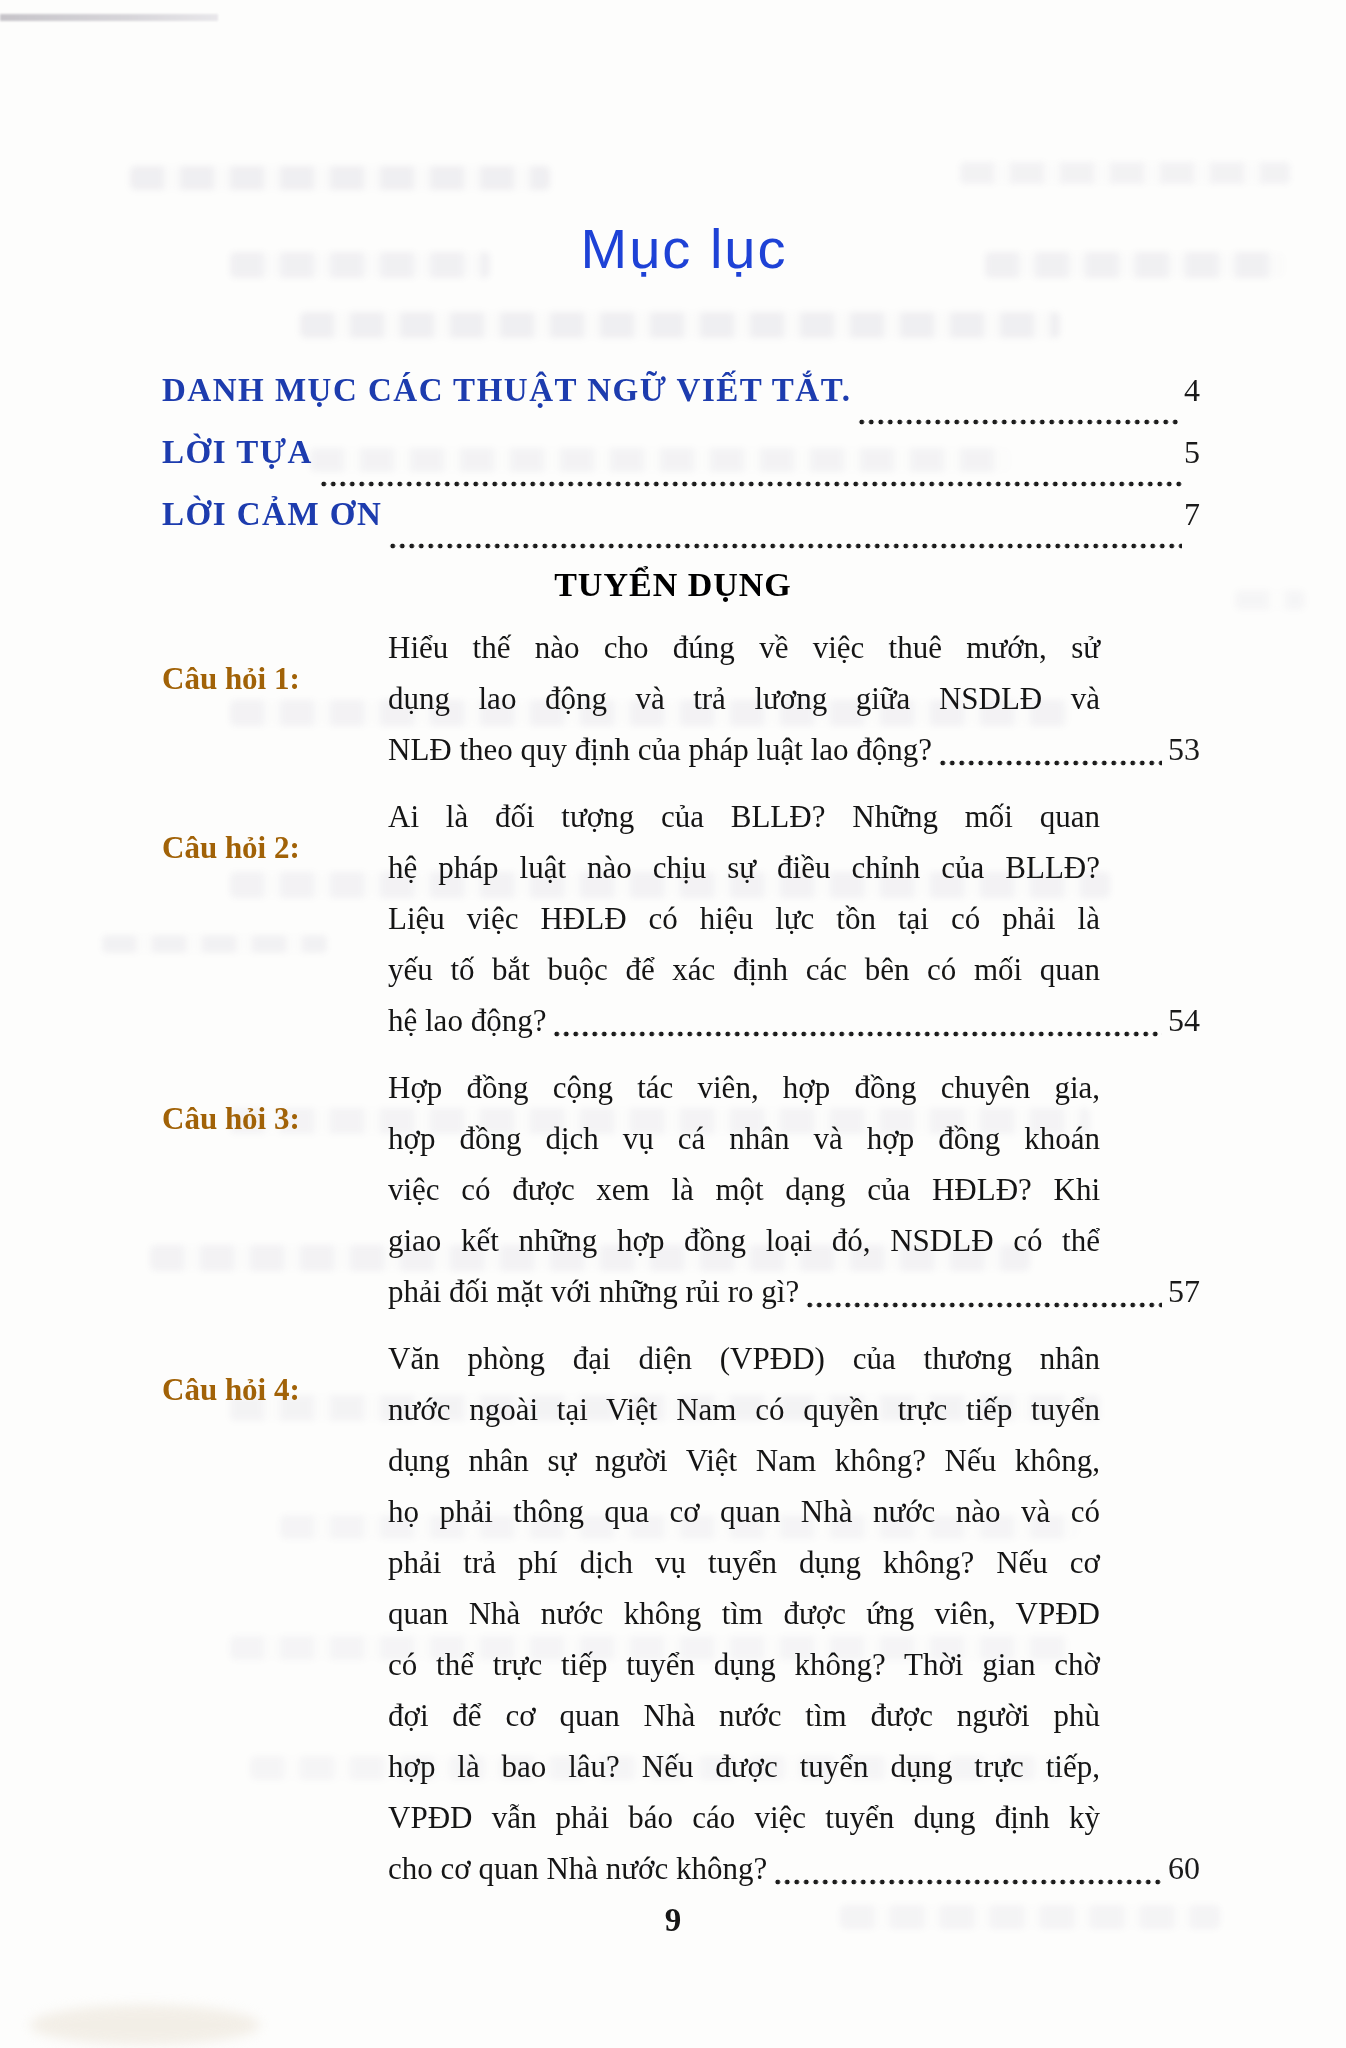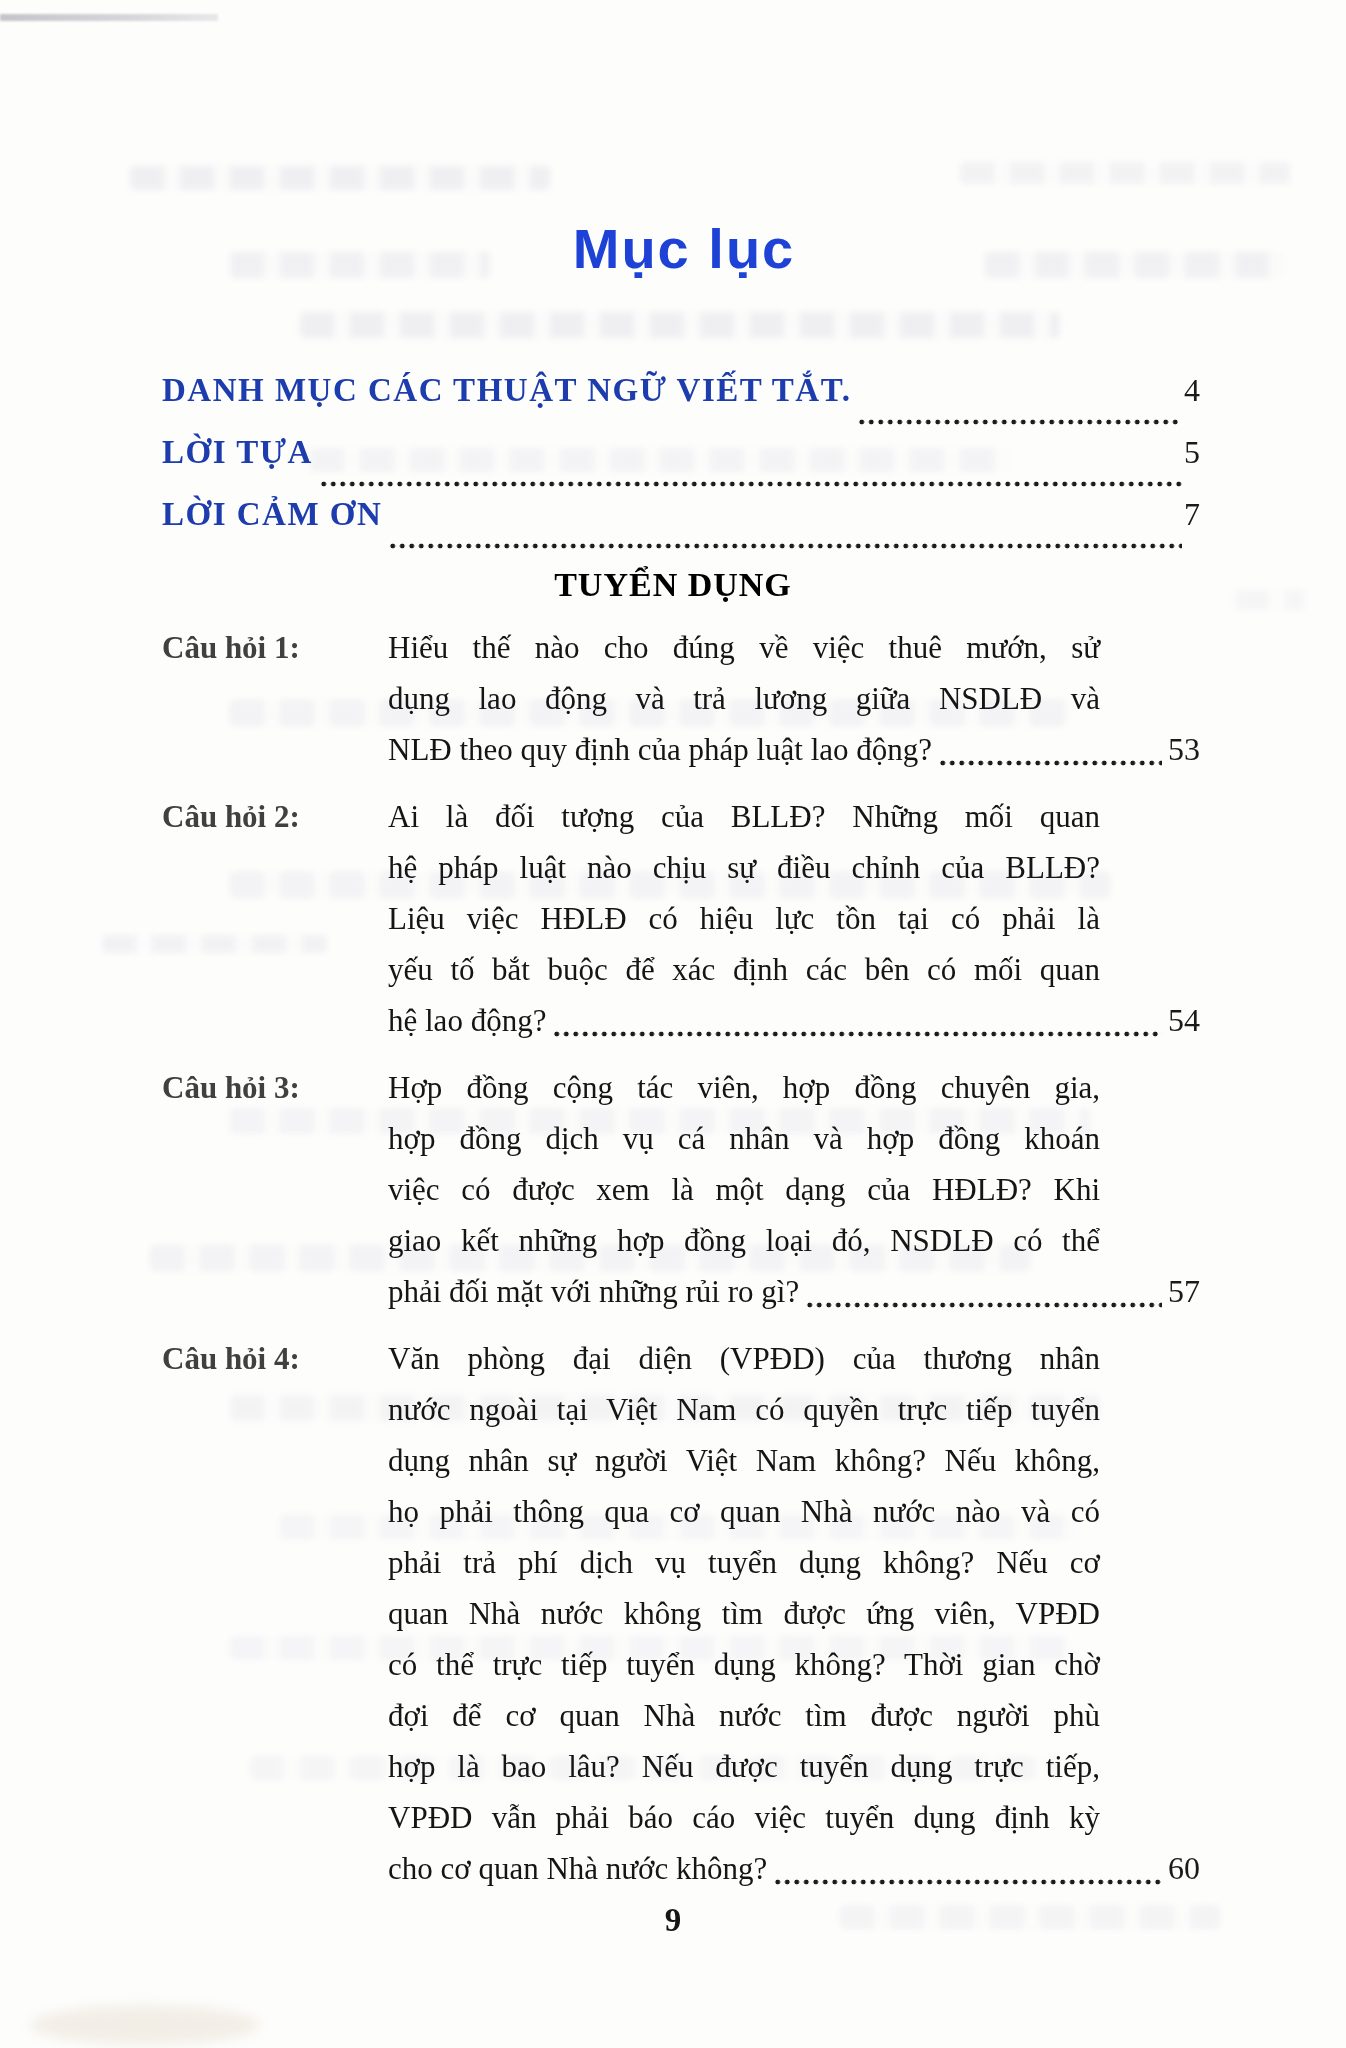--- a/index.html
+++ b/index.html
@@ -32,21 +32,21 @@
     position: absolute; left: 30px; top: 2005px; width: 230px; height: 40px;
     background: #ece5d9; opacity: .6; filter: blur(6px); border-radius: 50%;
   }
 
   
   .page-title {
     position: absolute; left: 0; right: 0; top: 216px;
     text-align: center;
     padding-left: 22px;
     font-family: "Liberation Sans", "DejaVu Sans", sans-serif;
-    font-weight: bold;
+    font-weight: normal;
     font-size: 56px;
     letter-spacing: 2px;
     color: #1e42d6;
   }
 
   
   .front-list {
     position: absolute; left: 162px; width: 1038px; top: 372px;
   }
   .front-row {
@@ -96,22 +96,23 @@
   .question {
     display: flex;
     margin-bottom: 16px;
   }
   .qlabel {
     width: 226px;
     flex: 0 0 226px;
     font-weight: bold;
     font-size: 31px;
     line-height: 51px;
-    color: #404040;
-    white-space: nowrap;
+    color: #a16207;
+    white-space: nowrap;
+    margin-top: 31px;
   }
   .qbody {
     flex: 1;
     font-size: 31px;
     line-height: 51px;
     color: #151515;
   }
   .jline {
     text-align: justify;
     text-align-last: justify;

